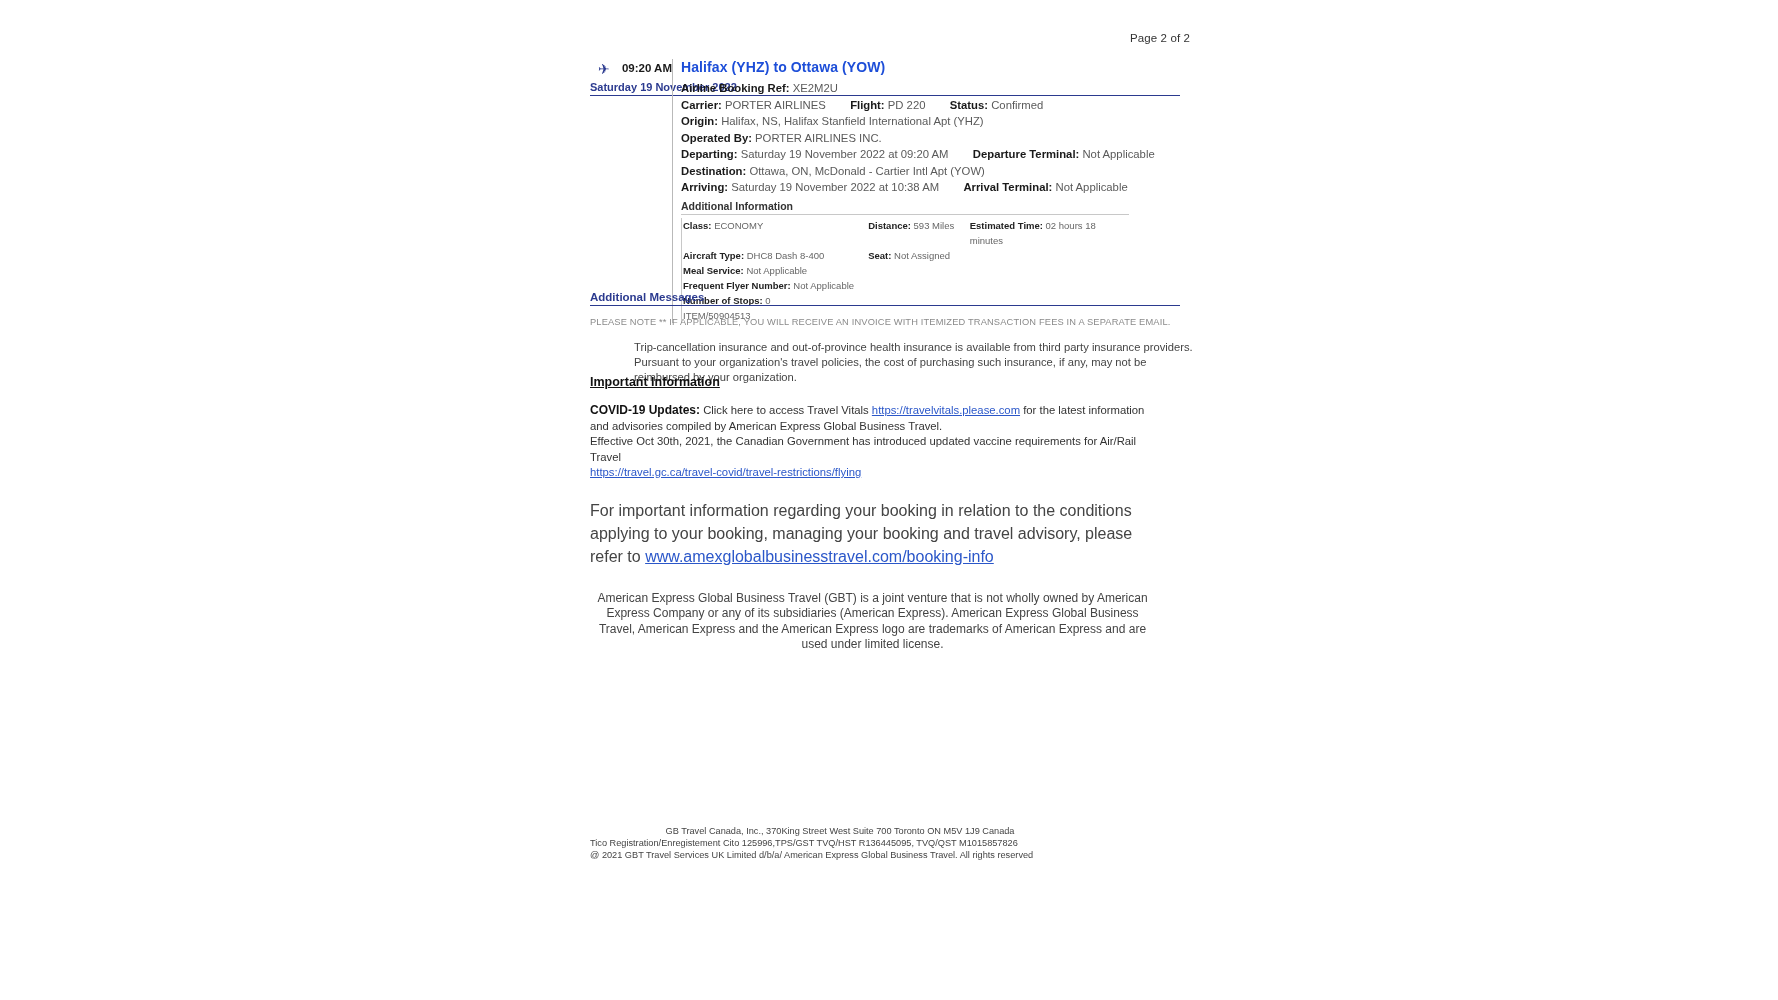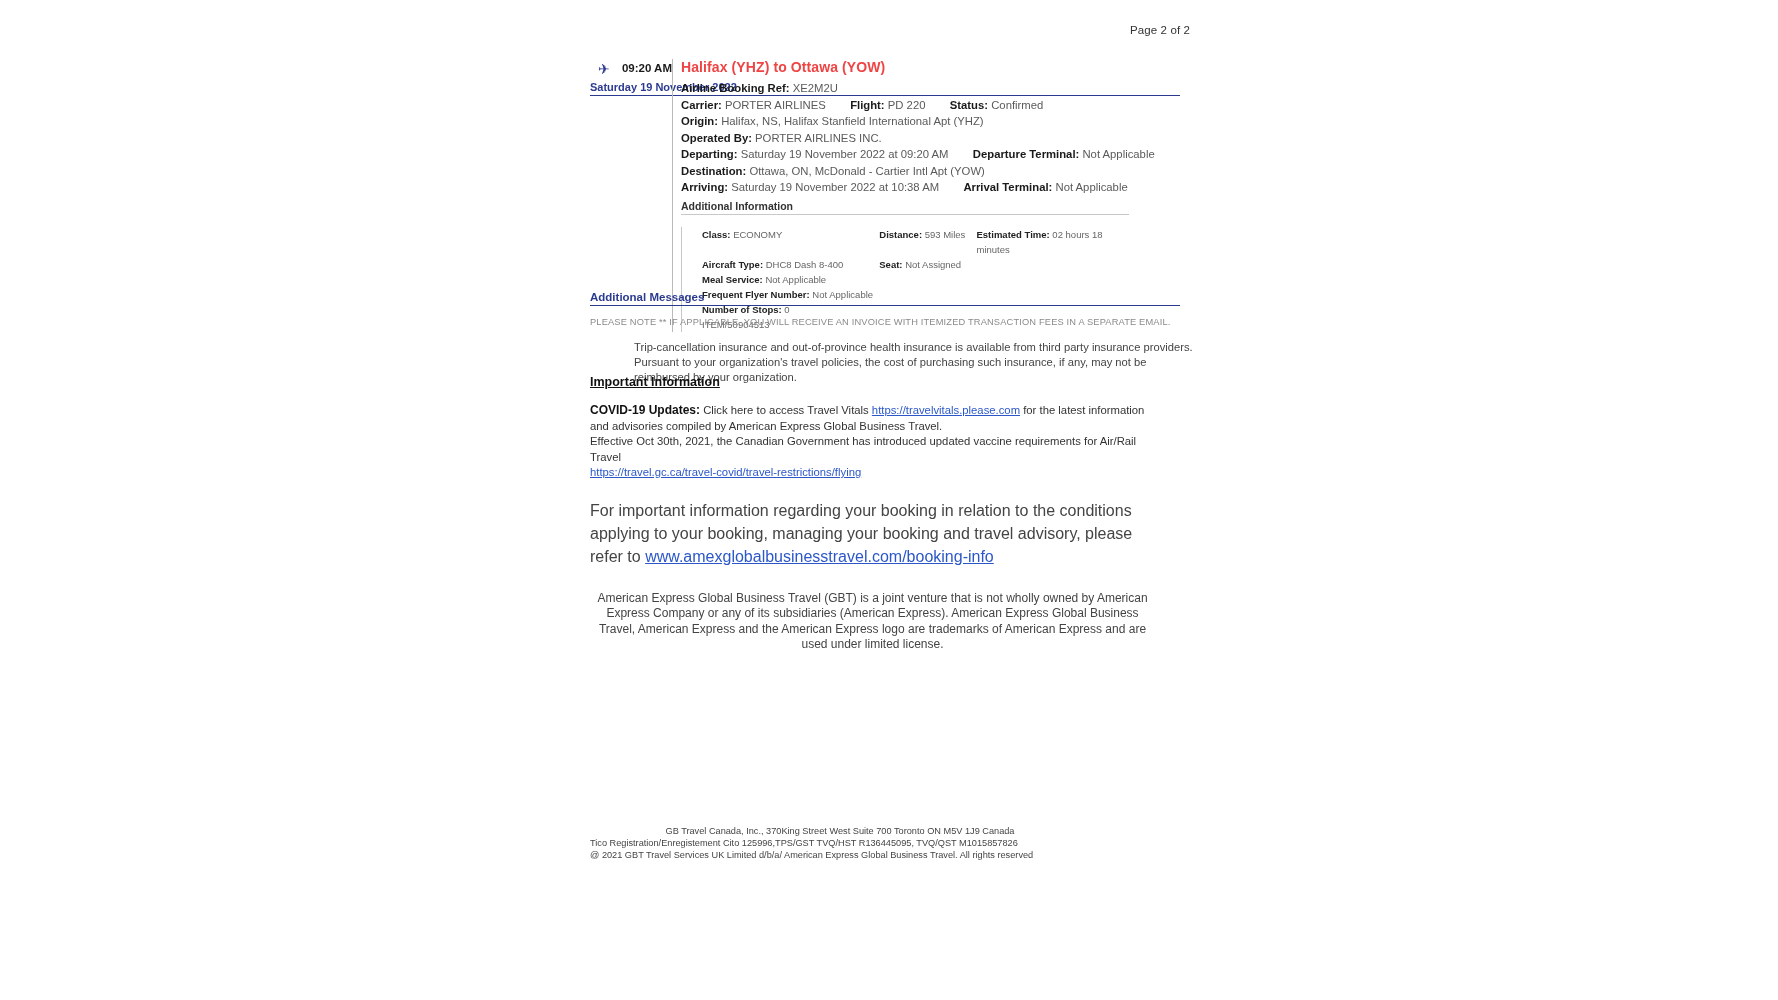--- a/index.html
+++ b/index.html
@@ -25,21 +25,21 @@
     left: 590px;
     top: 0;
     width: 600px;
     height: 1000px;
   }
 
   
   .page-number {
     position: absolute;
     right: 0px;
-    top: 24px;
+    top: 32px;
     font-size: 11.5px;
     color: #333;
     letter-spacing: 0.1px;
   }
 
   
   .date-head {
     position: absolute;
     left: 0px;
     top: 48px;
@@ -85,21 +85,21 @@
     left: 82px;
     top: -3px;
     width: 508px;
     border-left: 1px solid #b9b9b9;
     padding-left: 8px;
     box-sizing: border-box;
   }
   .seg-title {
     font-size: 14px;
     font-weight: bold;
-    color: #ef4444;
+    color: #1d4ed8;
     margin-bottom: 5px;
     letter-spacing: 0.1px;
   }
   .kv {
     font-size: 11.3px;
     line-height: 16.5px;
     color: #5a5a5a;
   }
   .kv b {
     color: #1a1a1a;
@@ -112,24 +112,24 @@
   .addl-info-head {
     margin-top: 4px;
     font-size: 10.5px;
     font-weight: bold;
     color: #333;
     border-bottom: 1px solid #c8c8c8;
     padding-bottom: 2px;
     width: 448px;
   }
   .detail-table {
-    margin-top: 12px;
+    margin-top: 3px;
     width: 448px;
     border-left: 1px solid #c8c8c8;
-    padding-left: 20px;
+    padding-left: 1px;
     box-sizing: border-box;
   }
   .detail-row {
     display: flex;
     font-size: 9.5px;
     line-height: 15px;
     color: #666;
   }
   .detail-row b { color: #222; font-weight: bold; }
   .dcell { }

